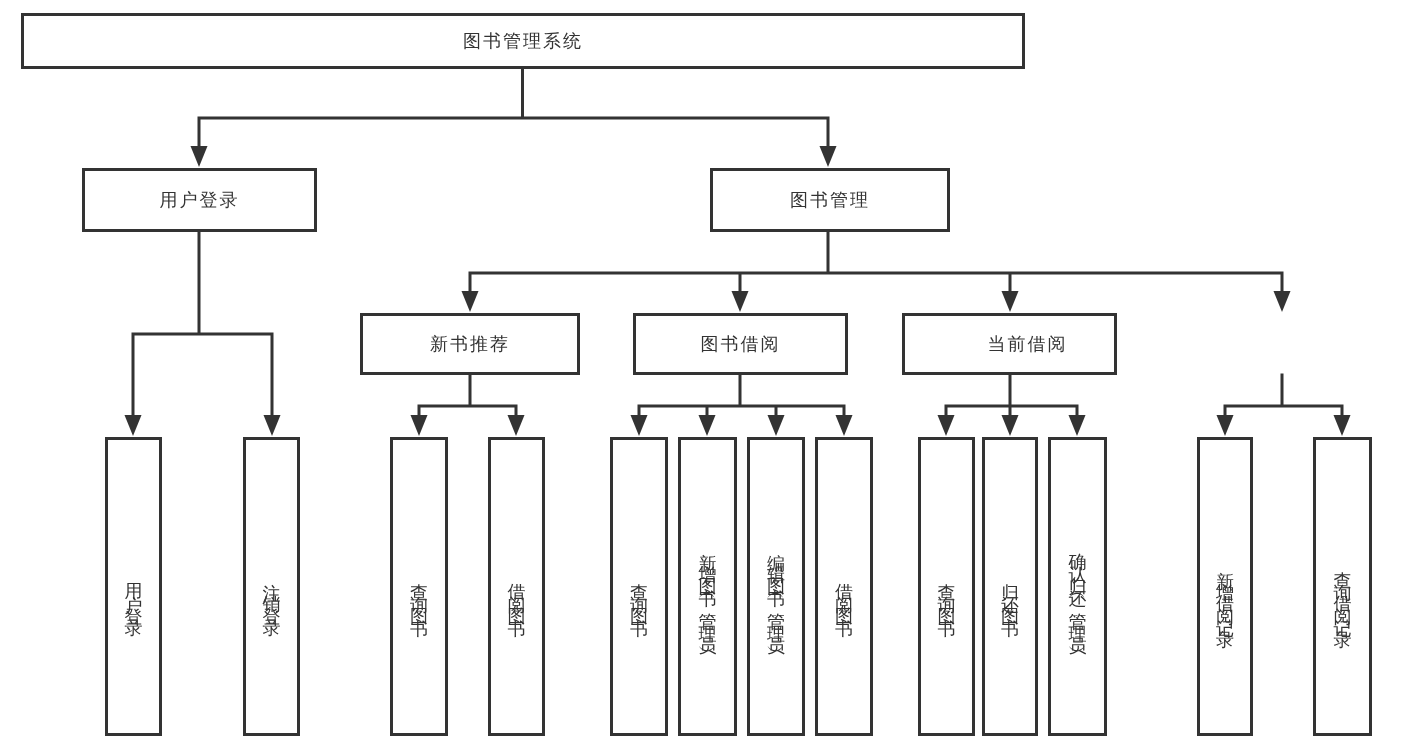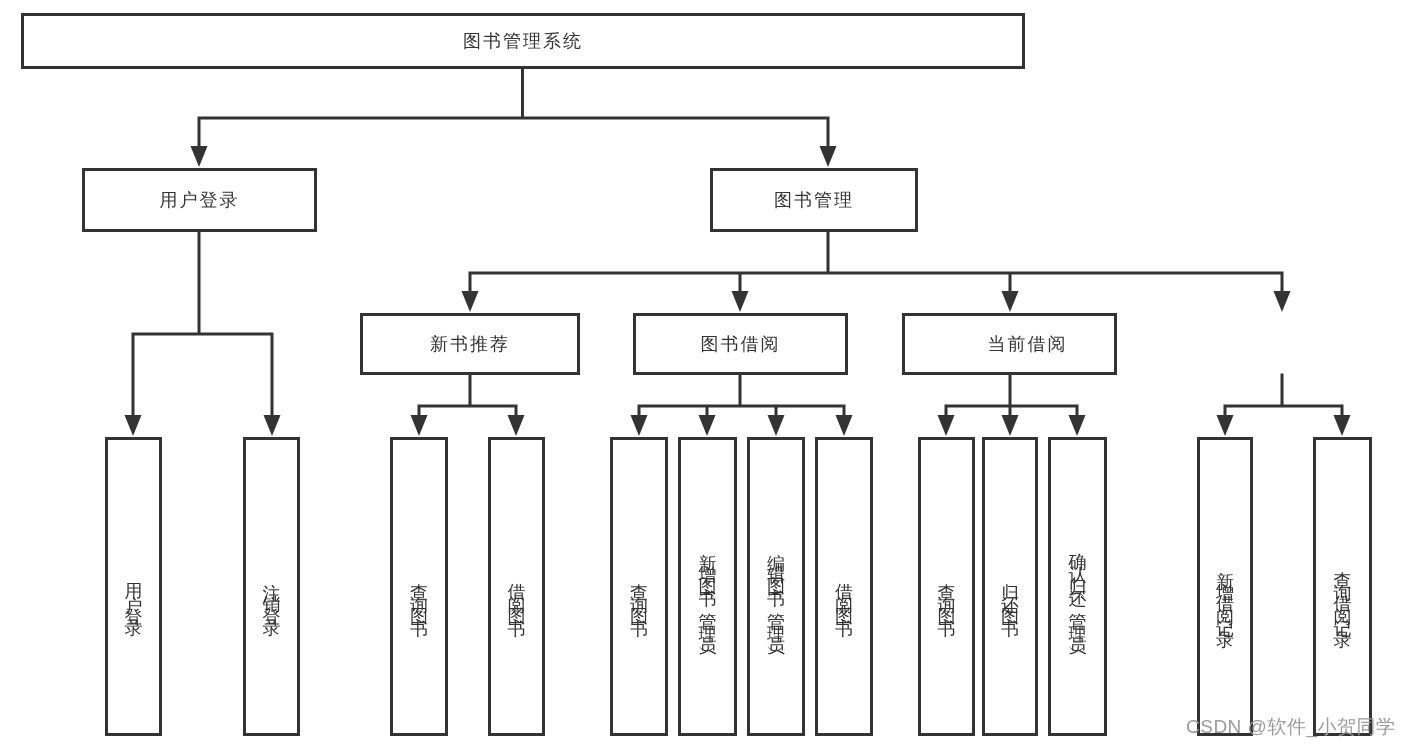--- a/index.html
+++ b/index.html
@@ -115,21 +115,21 @@
     </g>
   </svg>
 
   <div class="box" style="left:21px; top:13px; width:1004px; height:56px;">
     <span>图书管理系统</span>
   </div>
 
   <div class="box" style="left:82px; top:168px; width:235px; height:64px;">
     <span>用户登录</span>
   </div>
-  <div class="box" style="left:710px; top:168px; width:208px; height:64px;">
+  <div class="box" style="left:710px; top:168px; width:240px; height:64px;">
     <span>图书管理</span>
   </div>
 
   <div class="box" style="left:360px; top:313px; width:220px; height:62px;">
     <span>新书推荐</span>
   </div>
   <div class="box" style="left:633px; top:313px; width:215px; height:62px;">
     <span>图书借阅</span>
   </div>
   <div class="box" style="left:902px; top:313px; width:215px; height:62px;padding-left:36px;">
@@ -169,15 +169,14 @@
   <div class="box vbox" style="left:1048px; width:59px;">
     <span class="vlabel">确认归还（管理员）</span>
   </div>
   <div class="box vbox" style="left:1197px; width:56px;">
     <span class="vlabel">新增借阅记录</span>
   </div>
   <div class="box vbox" style="left:1313px; width:59px;">
     <span class="vlabel">查询借阅记录</span>
   </div>
 
-  <div class="watermark">CSDN @软件_小贺同学</div>
 
 </div>
 
 </body></html>

